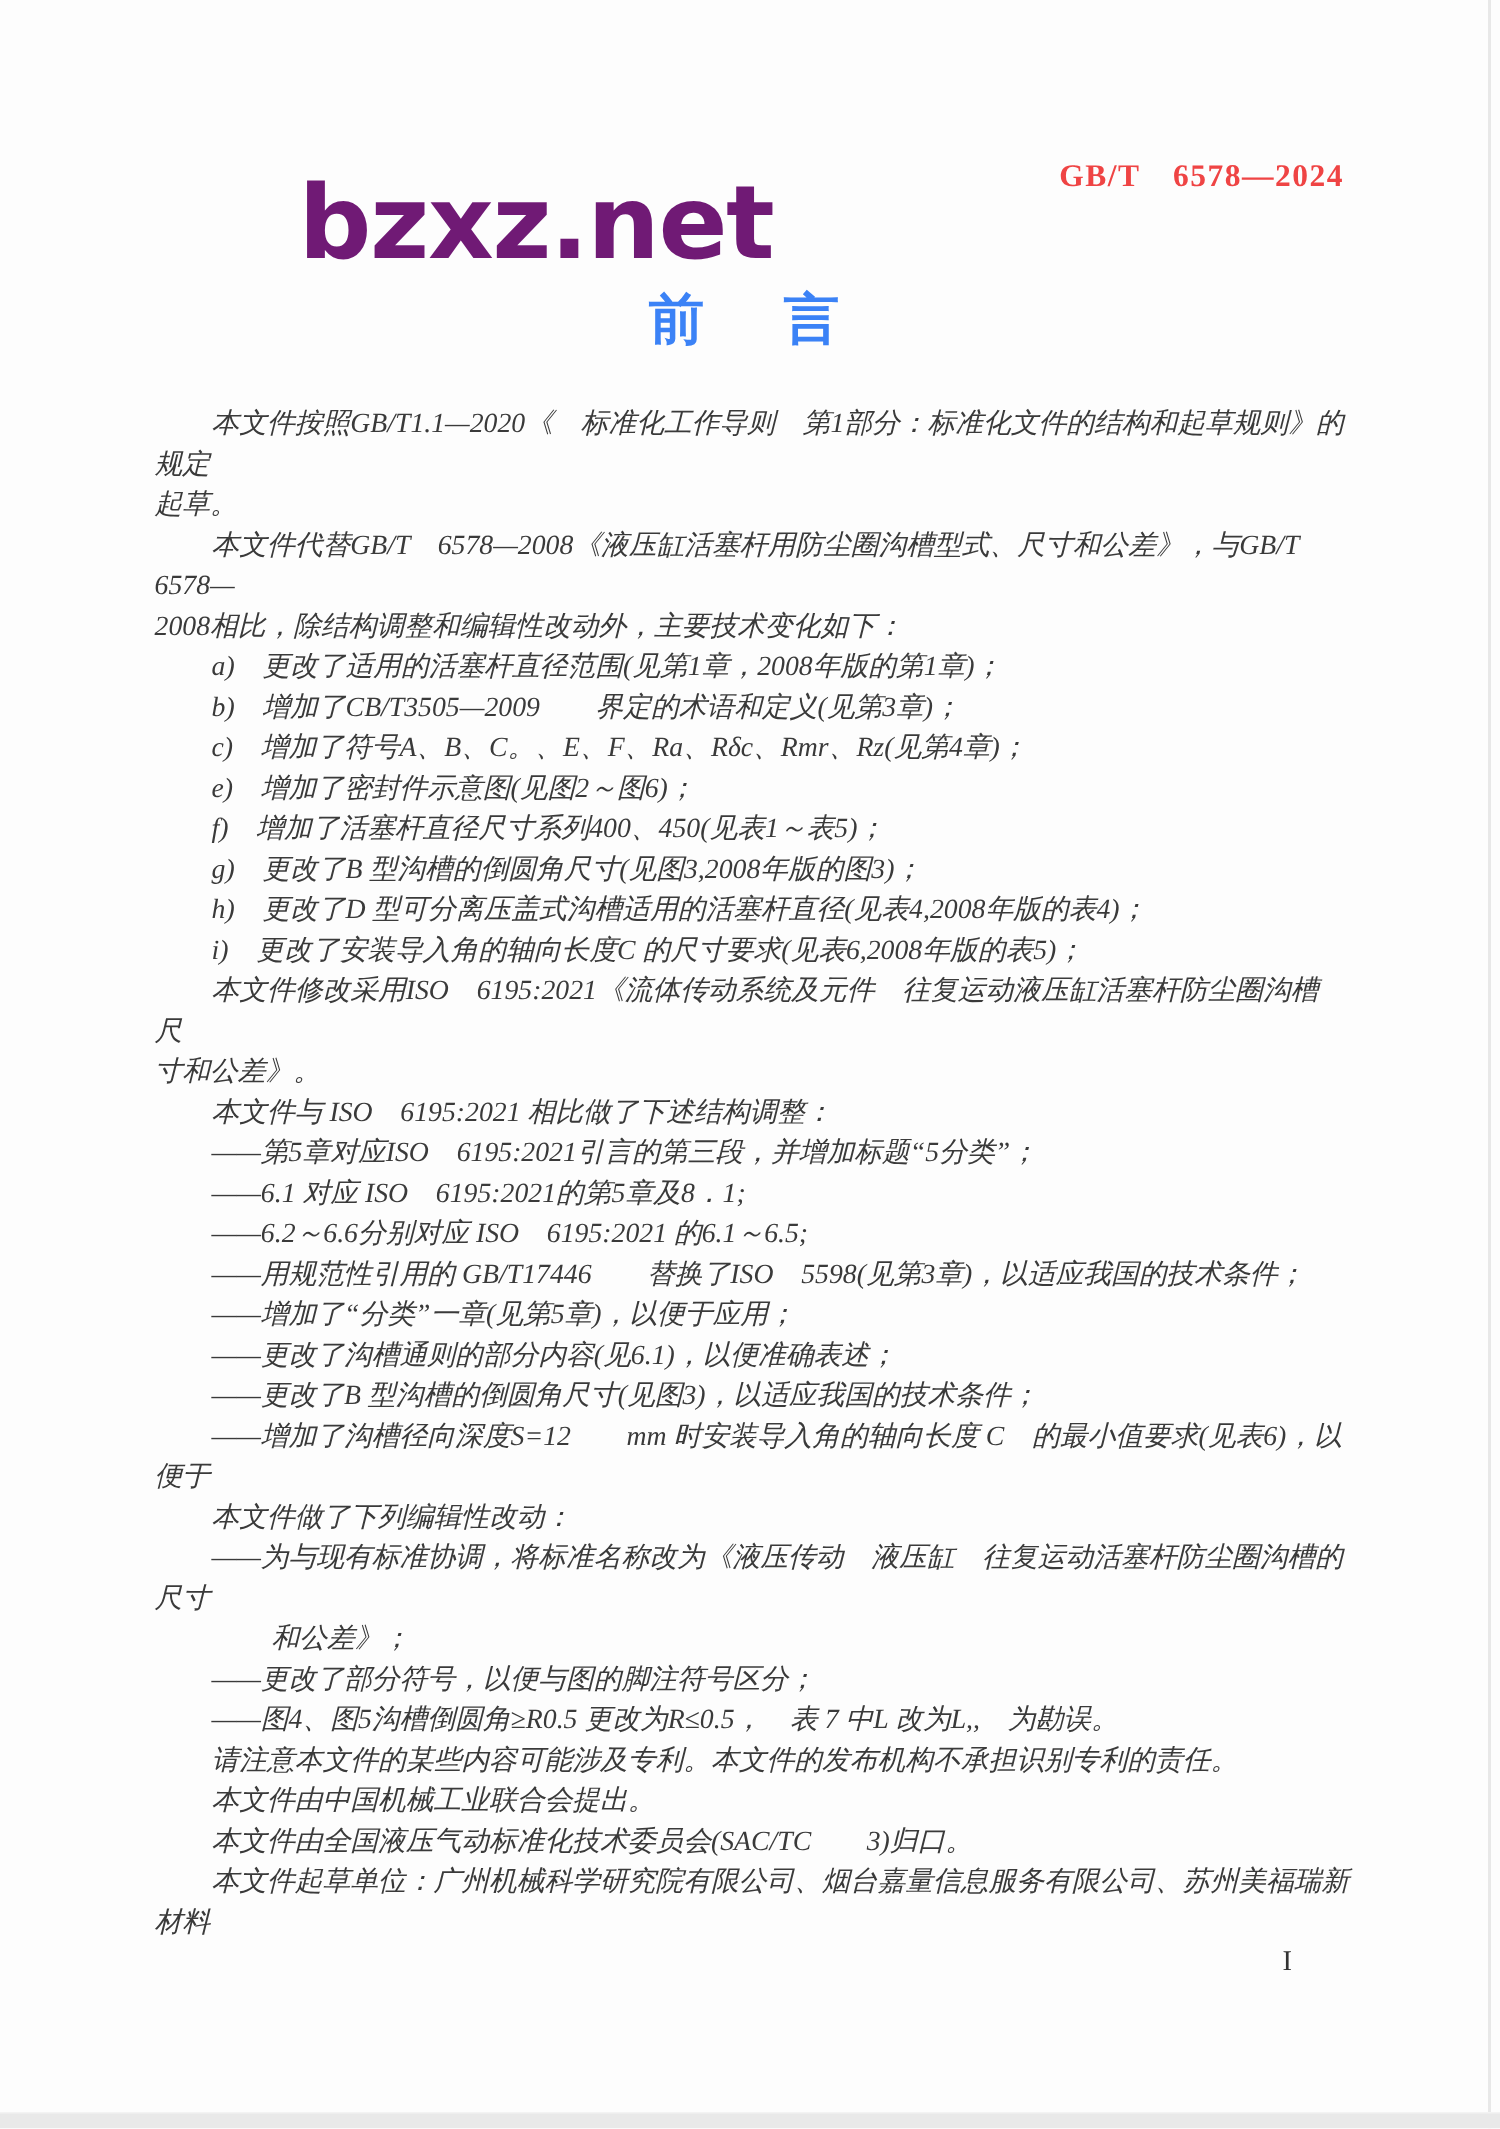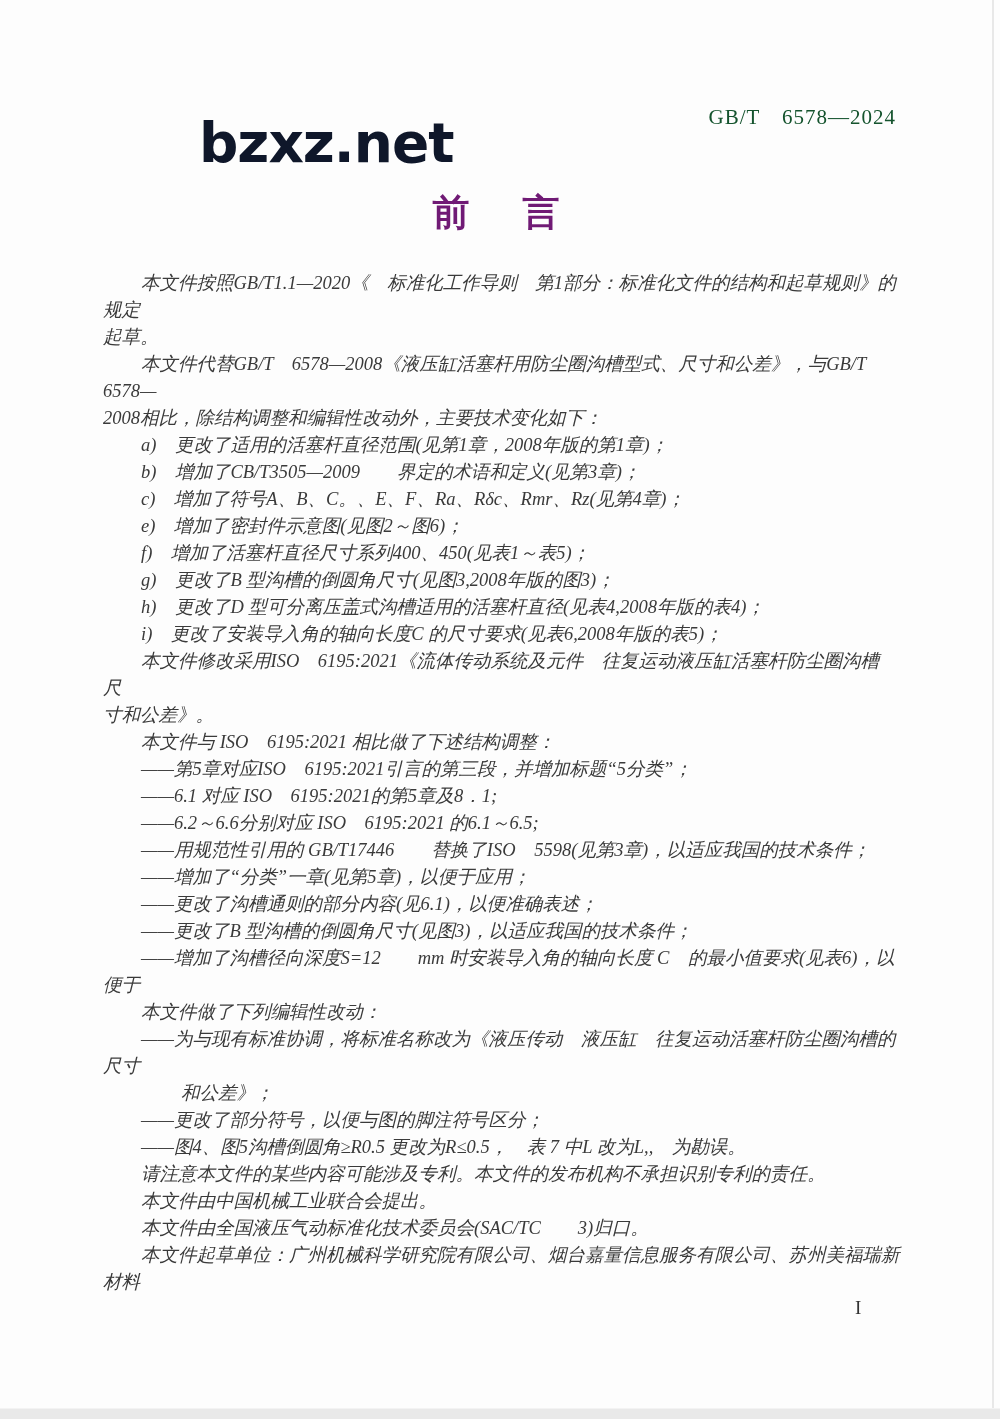--- a/index.html
+++ b/index.html
@@ -6,34 +6,34 @@
   .page{
     position:relative;
     width:1000px;height:1419px;
     background:#fdfdfd;
     overflow:hidden;
     font-family:"Liberation Serif","DejaVu Serif",serif;
     color:#3a3a3a;
   }
   .std-number{
     position:absolute;top:103px;right:104px;
-    font-size:21px;font-weight:normal;color:#14532d;
+    font-size:21px;font-weight:bold;color:#ef4444;
     letter-spacing:1px;white-space:pre;
   }
   .watermark{
     position:absolute;left:199px;top:116px;
     font-family:"DejaVu Sans",sans-serif;
-    font-size:55px;font-weight:bold;
-    color:#0f172a;letter-spacing:-1px;
+    font-size:68px;font-weight:bold;
+    color:#701a75;letter-spacing:-1px;
     line-height:1;user-select:none;
   }
   .doc-title{
     position:absolute;top:188px;left:0;width:1000px;
     text-align:center;
-    font-size:37px;font-weight:bold;color:#701a75;
+    font-size:37px;font-weight:bold;color:#3b82f6;
     letter-spacing:8px;white-space:pre;
   }
   .content{
     position:absolute;top:270px;left:103px;width:800px;
     font-size:18.5px;line-height:27px;
   }
   .ln{white-space:pre-wrap;font-style:italic;}
   .i0{text-indent:0;}
   .i1{text-indent:38px;}
   .i3{text-indent:78px;}

